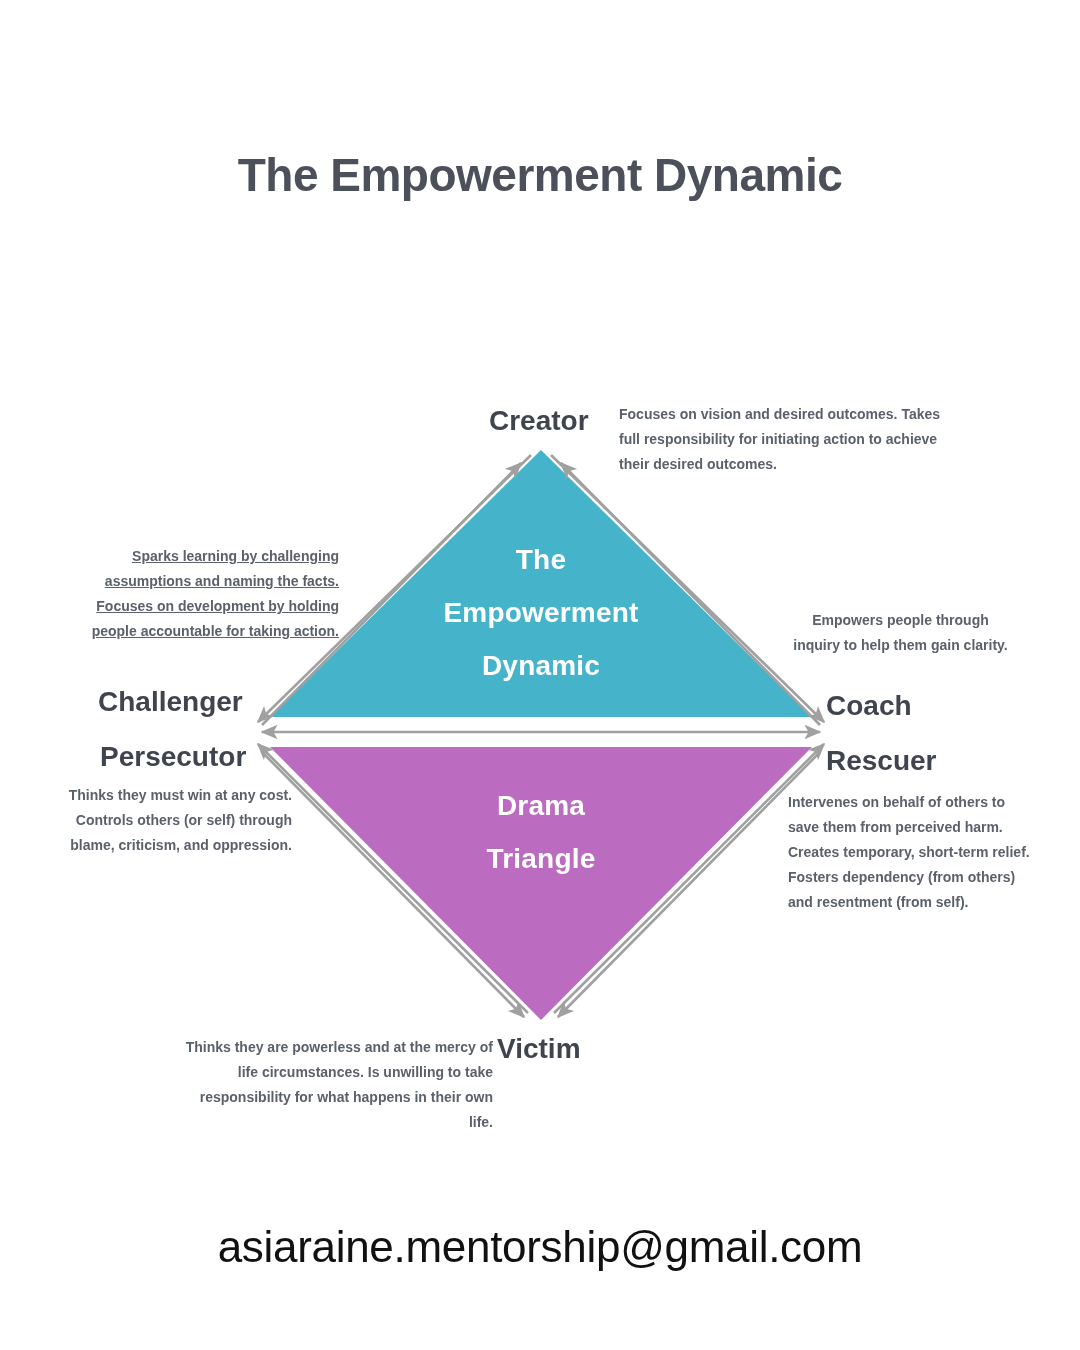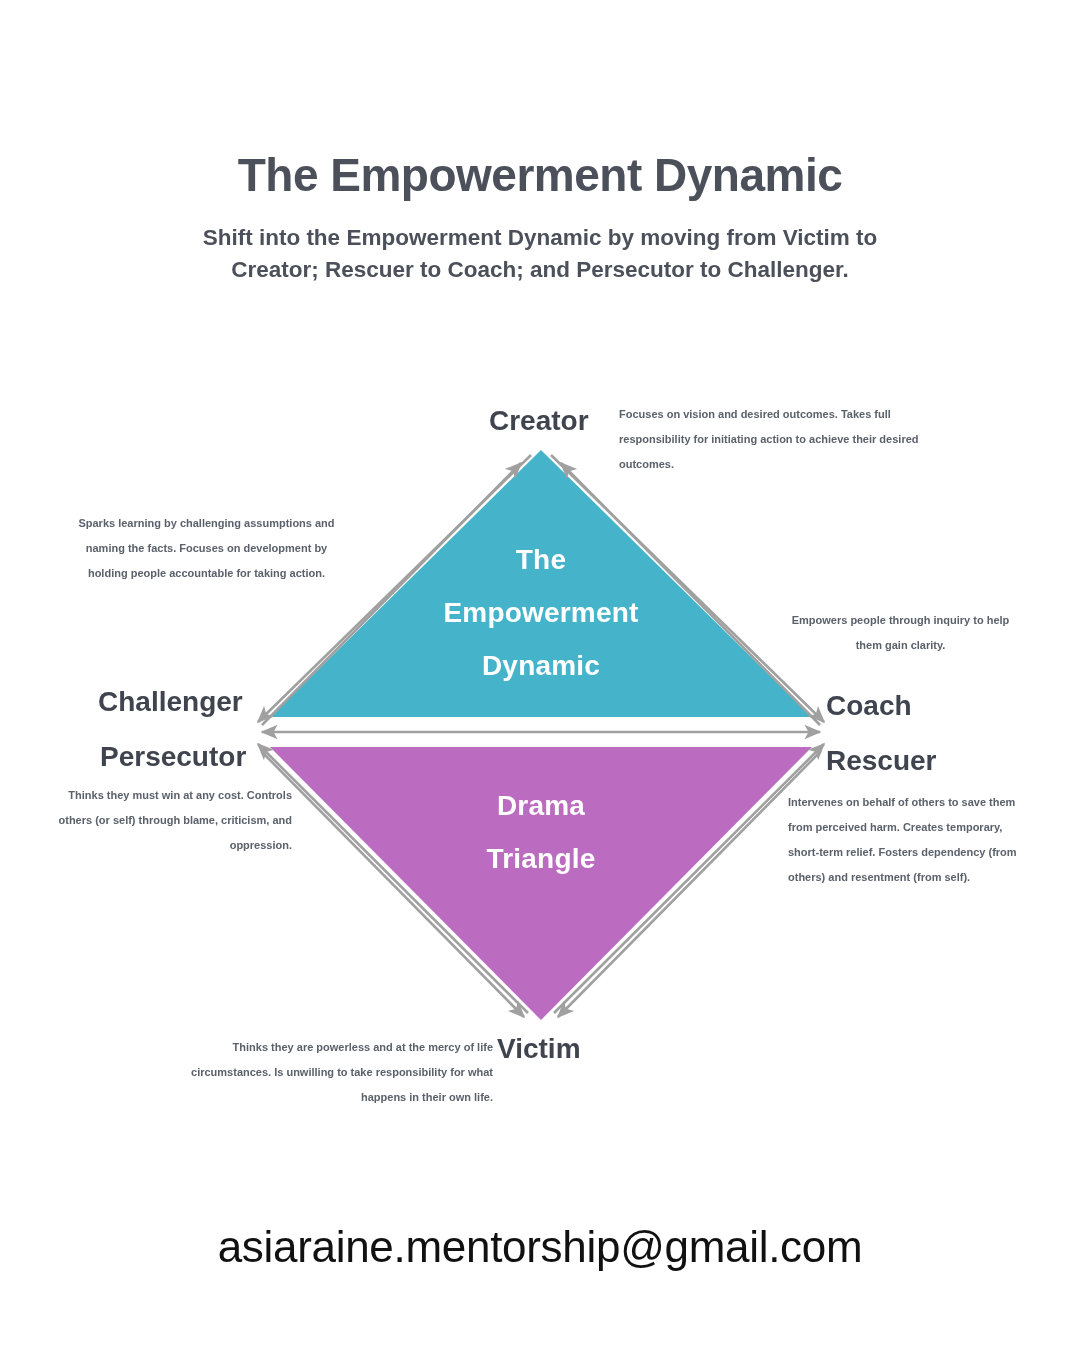--- a/index.html
+++ b/index.html
@@ -39,25 +39,25 @@
   .role-creator{left:489px;top:405px;}
   .role-challenger{left:98px;top:686px;}
   .role-coach{left:826px;top:690px;}
   .role-persecutor{left:100px;top:741px;}
   .role-rescuer{left:826px;top:745px;}
   .role-victim{left:497px;top:1033px;}
 
   
   .desc{
     position:absolute;
-    font-size:11px;font-weight:bold;line-height:25px;
+    font-size:14px;font-weight:bold;line-height:25px;
     color:#5b616b;
   }
   .d-creator{left:619px;top:402px;width:340px;text-align:left;}
-  .d-challenger{left:74px;top:511px;width:265px;text-align:center;}
+  .d-challenger{left:74px;top:544px;width:265px;text-align:right;text-decoration:underline;}
   .d-coach{left:788px;top:608px;width:225px;text-align:center;}
   .d-persecutor{left:34px;top:783px;width:258px;text-align:right;}
   .d-rescuer{left:788px;top:790px;width:248px;text-align:left;}
   .d-victim{left:178px;top:1035px;width:315px;text-align:right;}
 
   
   .center-label{
     position:absolute;text-align:center;color:#ffffff;
     font-weight:bold;
   }
@@ -77,21 +77,20 @@
     font-size:44px;color:#111111;font-weight:normal;
     letter-spacing:-0.3px;
   }
 </style>
 </head>
 <body>
 
 <div class="canvas">
 
   <div class="title">The Empowerment Dynamic</div>
-  <div class="subtitle">Shift into the Empowerment Dynamic by moving from Victim to Creator; Rescuer to Coach; and Persecutor to Challenger.</div>
 
   <svg class="diagram" viewBox="0 0 1080 1350">
     <defs>
       <marker id="arrowhead" markerWidth="7" markerHeight="7" refX="6" refY="3.2" orient="auto" markerUnits="strokeWidth">
         <path d="M0,0.4 L6.6,3.2 L0,6 L1.6,3.2 Z" fill="#a0a0a0"></path>
       </marker>
       <marker id="arrowheadStart" markerWidth="7" markerHeight="7" refX="0.6" refY="3.2" orient="auto" markerUnits="strokeWidth">
         <path d="M6.6,0.4 L0,3.2 L6.6,6 L5,3.2 Z" fill="#a0a0a0"></path>
       </marker>
     </defs>

